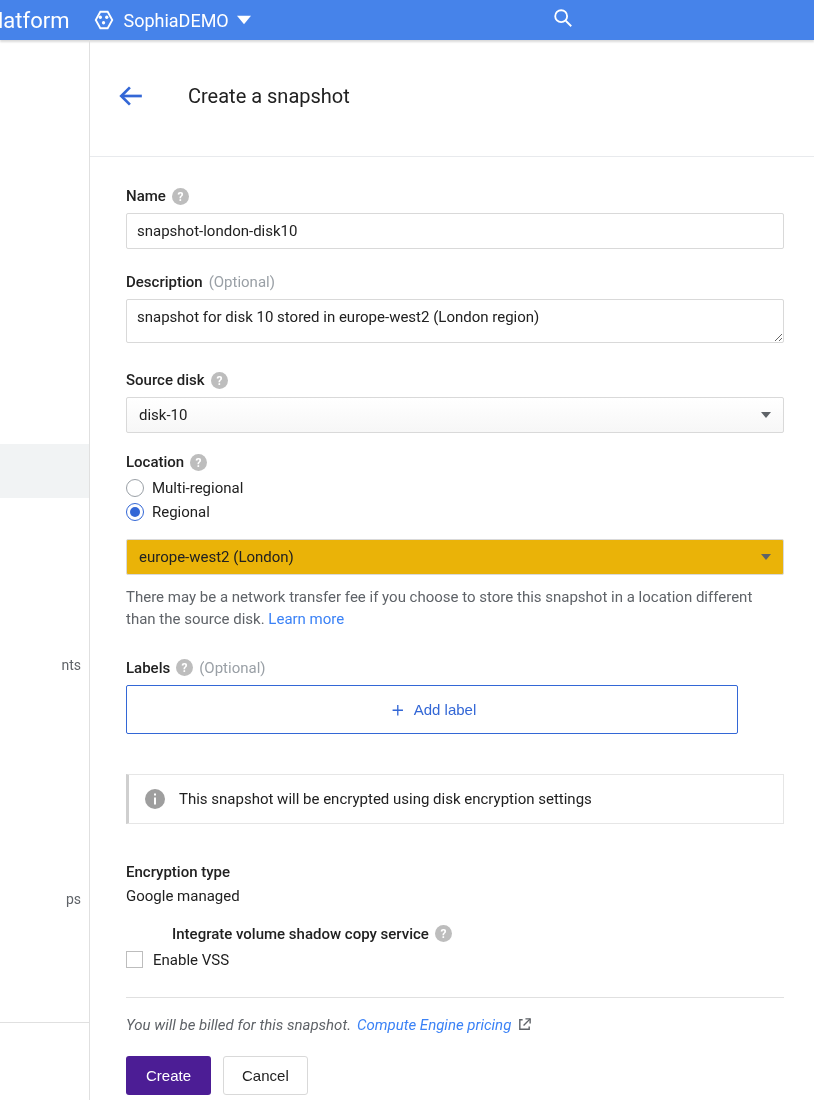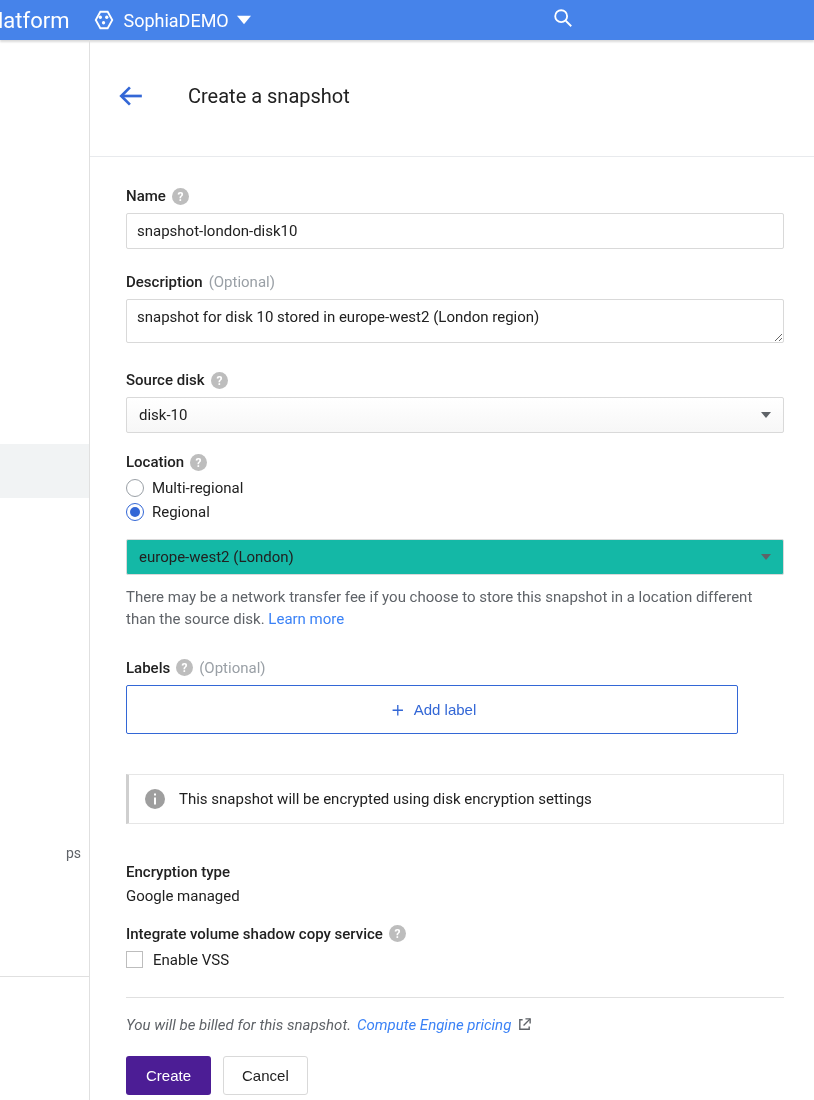--- a/index.html
+++ b/index.html
@@ -70,21 +70,21 @@
     .select-box {
       width:100%;
       border:1px solid #d9d9d9;
       background: linear-gradient(#fff,#f7f7f7);
       border-radius:2px;
       padding: 8px 12px;
       font-size:15px;
       display:flex; justify-content:space-between; align-items:center;
       cursor:pointer;
     }
-    .select-box.no-grad { background:#14b8a6;}
+    .select-box.no-grad { background:#eab308;}
     .caret-down { border-left:5px solid transparent;border-right:5px solid transparent;border-top:6px solid #5f6368; width:0;height:0;}
     .radio-row { display:flex; align-items:center; gap:8px; margin:6px 0; font-size:15px;}
     .radio-outer {
       width:18px;height:18px;border:1.5px solid #9aa0a6;border-radius:50%;display:flex;align-items:center;justify-content:center;
     }
     .radio-outer.selected { border-color:#3367d6;}
     .radio-inner { width:10px;height:10px;border-radius:50%;background:#3367d6;}
     .info-text { color:#5f6368; font-size:15px; line-height:1.45; margin-top:12px;}
     .link { color:#3b82f6; text-decoration:none; cursor:pointer;}
     .add-label-btn {
@@ -101,21 +101,21 @@
       display:flex; align-items:center; gap:14px;
       padding:14px 16px;
       margin-top:40px;
       font-size:15px;
     }
     .info-banner .i-circ { width:20px;height:20px;fill:#9e9e9e;}
     .encryption-block { margin-top:24px;}
     .enc-title { font-weight:500; font-size:15px;margin-top:39px;}
     .enc-value { font-size:15px; margin-top:6px;}
     .vss-block { margin-top:20px;}
-    .vss-label { font-weight:500; font-size:15px; display:flex;align-items:center;gap:6px;}
+    .vss-label { font-weight:500; font-size:15px; display:flex;align-items:center;gap:6px;margin-left:46px;}
     .checkbox-row { display:flex; align-items:center; gap:10px; margin-top:8px; font-size:15px;}
     .checkbox-box { width:17px;height:17px;border:1.5px solid #bdbdbd;}
     .divider { border-top:1px solid #e0e0e0; margin:28px 0 18px 0;}
     .billing-row { font-size:15px; color:#5f6368; display:flex; align-items:center; gap:6px;font-style:italic;}
     .ext-icon { width:15px;height:15px; stroke:#5f6368; fill:none; stroke-width:1.5;}
     .buttons-row { display:flex; gap:12px; margin-top:22px;}
     .btn-primary {
       background:#4c1d95;color:#fff;border:none;padding:10px 20px;font-size:15px;border-radius:3px;cursor:pointer;
     }
     .btn-secondary {
@@ -145,20 +145,23 @@
         <line x1="15" y1="15" x2="21" y2="21" stroke="#fff" stroke-width="2"></line>
       </svg>
   </div>
 </div>
 
 <div class="body-row">
   <div class="sidebar">
     <div class="sidebar-filler"></div>
     <div class="sidebar-active"></div>
     <div class="sidebar-gap"></div>
+    <div class="sidebar-item">
+        <span>nts</span>
+      </div>
     <div class="sidebar-gap2" style="height:188px;"></div>
     <div class="sidebar-item">
         <span>ps</span>
       </div>
     <div style="height:100px;"></div>
     <div class="sidebar-hr"></div>
   </div>
 
   <div class="main">
     <div class="page-header">

